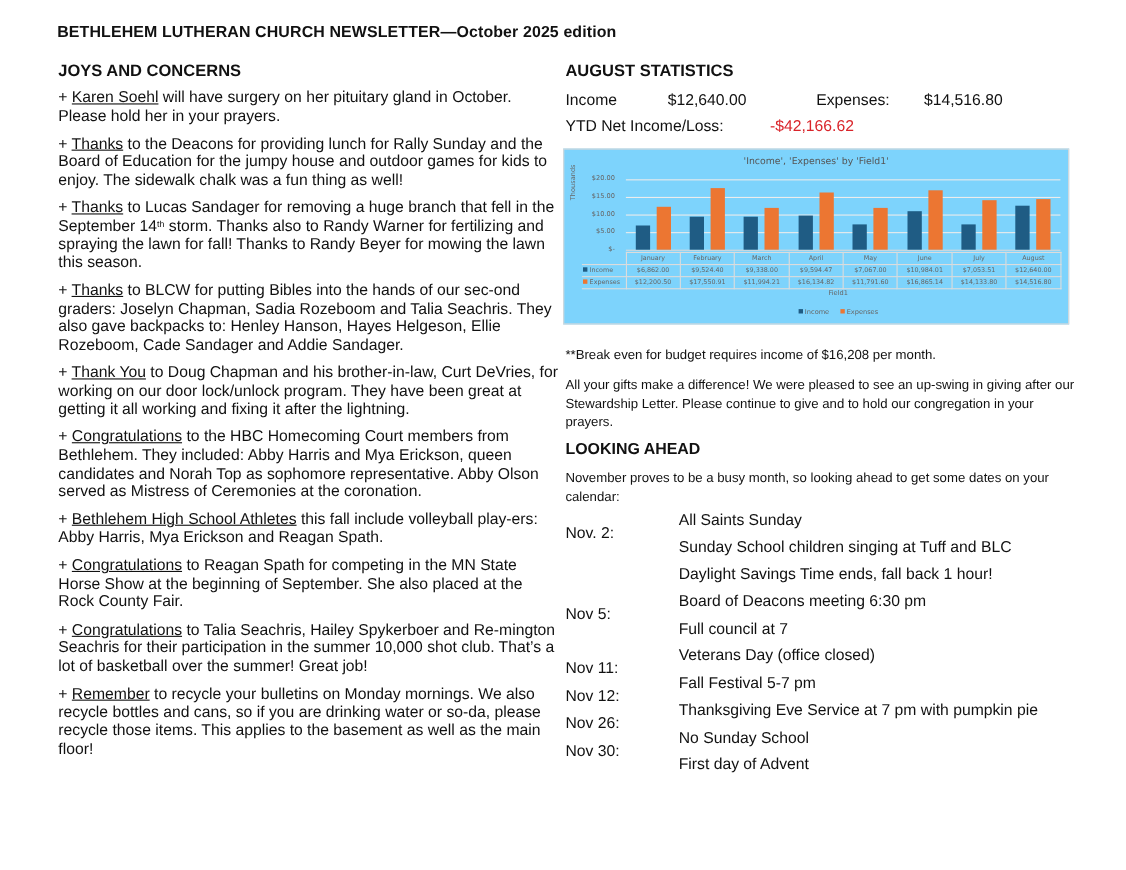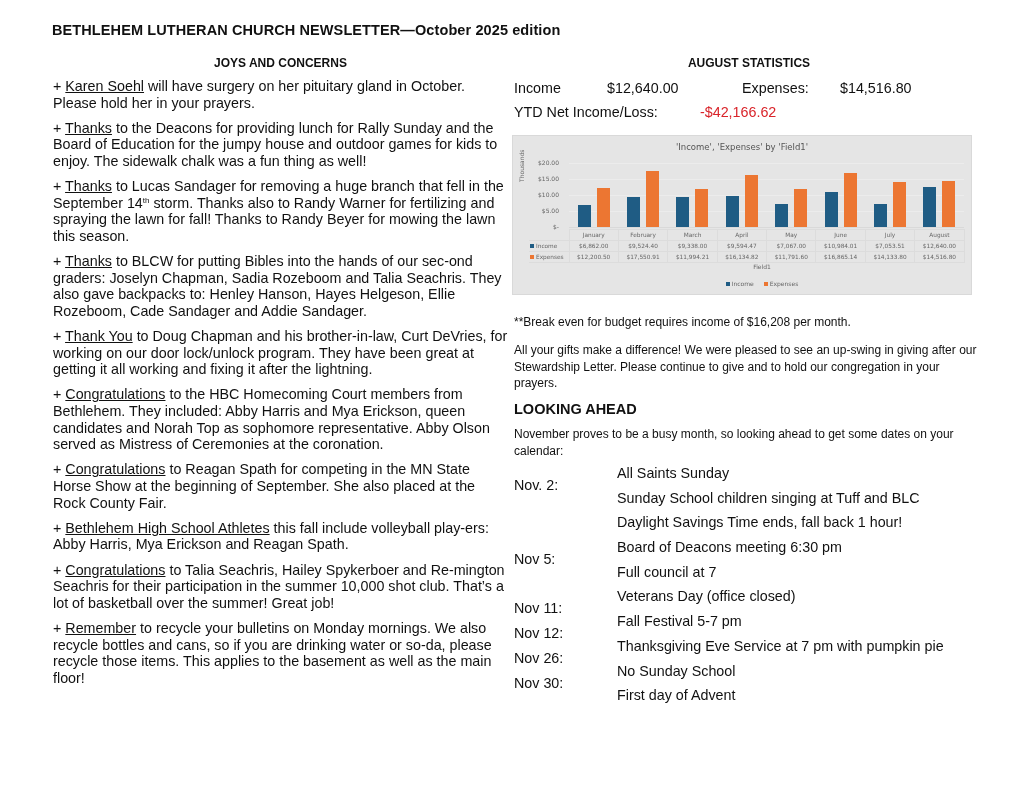--- a/index.html
+++ b/index.html
@@ -2,31 +2,31 @@
 <html><head>
 <meta charset="utf-8">
 <style>
   * { box-sizing: border-box; margin: 0; padding: 0; }
   html, body { width: 1024px; height: 791px; background: #ffffff; overflow: hidden; }
   body { position: relative; font-family: "Liberation Sans", sans-serif; color: #111; }
 
   .title { position: absolute; left: 52px; top: 22px; font-size: 14.5px; font-weight: bold; letter-spacing: 0.1px; text-align: right; }
 
   .left-col { position: absolute; left: 53px; top: 56px; width: 455px; }
-  .sec-head { font-size: 12px; font-weight: bold; margin-bottom: 8px; text-align: center; }
+  .sec-head { font-size: 15px; font-weight: bold; margin-bottom: 8px; }
   .para { font-size: 14.3px; line-height: 16.6px; margin-bottom: 8.6px; }
   .para .u { text-decoration: underline; }
   sup { font-size: 8px; vertical-align: top; position: relative; top: -2px; }
 
   .right-col { position: absolute; left: 514px; top: 56px; width: 470px; }
   .stats-row { font-size: 14.3px; position: relative; height: 24px; }
   .stats-row span { position: absolute; top: 0; }
   .neg { color: #d9242a; }
 
-  .chart-frame { position: absolute; left: 512px; top: 135px; width: 460px; height: 160px; border: 1px solid #d9d9d9; background: #e5e5e5; }
+  .chart-frame { position: absolute; left: 512px; top: 135px; width: 460px; height: 160px; border: 1px solid #d9d9d9; background: #7dd3fc; }
   .chart-title { position: absolute; left: 0; width: 100%; top: 6px; text-align: center; font-size: 8.5px; color: #555; font-family: "DejaVu Sans", sans-serif; }
   .y-axis-title { position: absolute; left: 5px; top: 46px; font-size: 6px; color: #666; transform: rotate(-90deg); transform-origin: left top; white-space: nowrap; font-family: "DejaVu Sans", sans-serif; }
   .y-tick { position: absolute; font-size: 6px; color: #666; width: 30px; text-align: right; left: 16px; font-family: "DejaVu Sans", sans-serif; }
   .gridline { position: absolute; left: 56px; width: 395px; height: 1px; background: #ececec; }
   .plot { position: absolute; left: 56px; top: 0; width: 395px; height: 160px; }
   .bar { position: absolute; bottom: 0; width: 13px; }
   .bar.inc { background: #1f5c84; }
   .bar.exp { background: #ec7632; }
 
   .dtable { position: absolute; left: 16px; top: 93px; border-collapse: collapse; font-size: 5.8px; color: #666; font-family: "DejaVu Sans", sans-serif; }
@@ -52,22 +52,22 @@
 
 <div class="left-col">
   <div class="sec-head">JOYS AND CONCERNS</div>
 
   <p class="para"><span>+ </span><span class="u">Karen Soehl</span><span> will have surgery on her pituitary gland in October. Please hold her in your prayers.</span></p>
   <p class="para"><span>+ </span><span class="u">Thanks</span><span> to the Deacons for providing lunch for Rally Sunday and the Board of Education for the jumpy house and outdoor games for kids to enjoy. The sidewalk chalk was a fun thing as well!</span></p>
   <p class="para"><span>+ </span><span class="u">Thanks</span><span> to Lucas Sandager for removing a huge branch that fell in the September 14</span><sup>th</sup><span> storm. Thanks also to Randy Warner for fertilizing and spraying the lawn for fall! Thanks to Randy Beyer for mowing the lawn this season.</span></p>
   <p class="para"><span>+ </span><span class="u">Thanks</span><span> to BLCW for putting Bibles into the hands of our sec-ond graders: Joselyn Chapman, Sadia Rozeboom and Talia Seachris. They also gave backpacks to: Henley Hanson, Hayes Helgeson, Ellie Rozeboom, Cade Sandager and Addie Sandager.</span></p>
   <p class="para"><span>+ </span><span class="u">Thank You</span><span> to Doug Chapman and his brother-in-law, Curt DeVries, for working on our door lock/unlock program. They have been great at getting it all working and fixing it after the lightning.</span></p>
   <p class="para"><span>+ </span><span class="u">Congratulations</span><span> to the HBC Homecoming Court members from Bethlehem. They included: Abby Harris and Mya Erickson, queen candidates and Norah Top as sophomore representative.  Abby Olson served as Mistress of Ceremonies at the coronation.</span></p>
+  <p class="para"><span>+ </span><span class="u">Bethlehem High School Athletes</span><span> this fall include volleyball play-ers: Abby Harris, Mya Erickson and Reagan Spath.</span></p>
   <p class="para"><span>+ </span><span class="u">Congratulations</span><span> to Reagan Spath for competing in the MN State Horse Show at the beginning of September. She also placed at the Rock County Fair.</span></p>
-  <p class="para"><span>+ </span><span class="u">Bethlehem High School Athletes</span><span> this fall include volleyball play-ers: Abby Harris, Mya Erickson and Reagan Spath.</span></p>
   <p class="para"><span>+ </span><span class="u">Congratulations</span><span> to Talia Seachris, Hailey Spykerboer and Re-mington Seachris for their participation in the summer 10,000 shot club. That’s a lot of basketball over the summer! Great job!</span></p>
   <p class="para"><span>+ </span><span class="u">Remember</span><span> to recycle your bulletins on Monday mornings. We also recycle bottles and cans, so if you are drinking water or so-da, please recycle those items. This applies to the basement as well as the main floor!</span></p>
 </div>
 
 <div class="right-col">
   <div class="sec-head" style="margin-bottom:10px;">AUGUST STATISTICS</div>
   <div class="stats-row">
     <span style="left:0">Income</span>
     <span style="left:93px">$12,640.00</span>
     <span style="left:228px">Expenses:</span>

